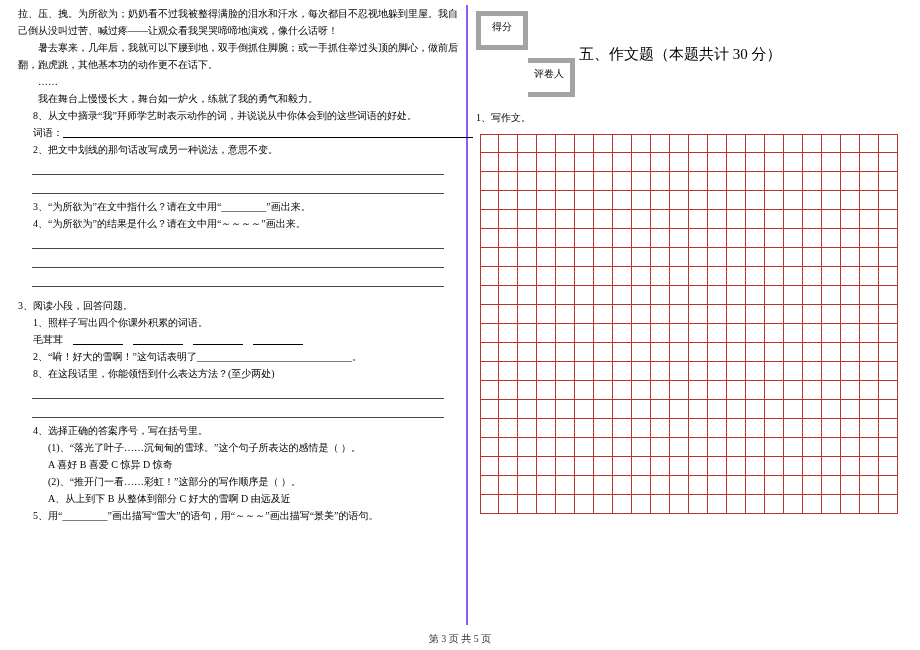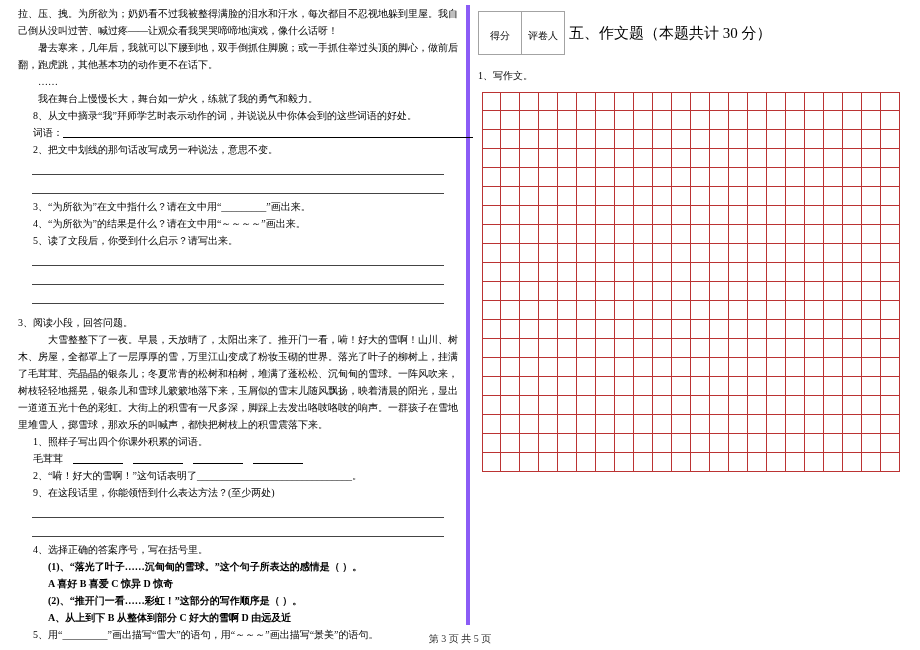--- a/index.html
+++ b/index.html
@@ -16,57 +16,56 @@
     display: flex;
     width: 900px;
     height: 620px;
     padding: 5px 10px 0 10px;
   }
   .col {
     width: 440px;
     padding: 0 8px;
   }
   .col-left {
-    border-right: 4px solid #8b5cf6;
+    border-right: 2px solid #8b5cf6;
   }
   .line {
     line-height: 1.7;
     text-align: justify;
   }
   .indent {
     text-indent: 2em;
   }
   .blank-line {
     border-bottom: 0.5px solid #444;
     height: 14px;
     margin: 2px 14px 4px 14px;
   }
   .sub-item {
     margin-left: 1.5em;
     line-height: 1.7;
   }
   .sub-sub {
     margin-left: 3em;
     line-height: 1.7;
-    font-weight: bold;
   }
   .score-box {
     display: flex;
     margin: 6px 0;
   }
   .score-cell {
-    border: 1px solid #a3a3a3;
+    border: 5px solid #a3a3a3;
     width: 42px;
     height: 24px;
     font-size: 10px;
     text-align: center;
     line-height: 12px;
-    padding-top: 18px;
-  }
-  .score-cell + .score-cell { border-left: none; }
+    padding-top: 5px;
+  }
+  .score-cell + .score-cell { border-left: none; margin-top: 47px; }
   .section-title {
     font-weight: normal;
     font-size: 15px;
     margin-left: 4px;
   }
   .section-row {
     display: flex;
     align-items: center;
     margin-bottom: 6px;
   }
@@ -105,33 +104,31 @@
     <div class="line indent">……</div>
     <div class="line indent">我在舞台上慢慢长大，舞台如一炉火，练就了我的勇气和毅力。</div>
 
     <div class="sub-item">8、从文中摘录“我”拜师学艺时表示动作的词，并说说从中你体会到的这些词语的好处。</div>
     <div class="sub-item"><span>词语：</span><span class="u">　　　　　　　　　　　　　　　　　　　　　　　　　　　　　　　　　　　　　　　　　</span></div>
     <div class="sub-item">2、把文中划线的那句话改写成另一种说法，意思不变。</div>
     <div class="blank-line"></div>
     <div class="blank-line"></div>
     <div class="sub-item">3、“为所欲为”在文中指什么？请在文中用“_________”画出来。</div>
     <div class="sub-item">4、“为所欲为”的结果是什么？请在文中用“～～～～”画出来。</div>
-    <div class="sub-item">5、读了文段后，你受到什么启示？请写出来。</div>
     <div class="blank-line"></div>
     <div class="blank-line"></div>
     <div class="blank-line"></div>
 
     <div style="height:6px"></div>
     <div class="line">3、阅读小段，回答问题。</div>
-    <div class="line" style="text-indent:3em">大雪整整下了一夜。早晨，天放晴了，太阳出来了。推开门一看，嗬！好大的雪啊！山川、树木、房屋，全都罩上了一层厚厚的雪，万里江山变成了粉妆玉砌的世界。落光了叶子的柳树上，挂满了毛茸茸、亮晶晶的银条儿；冬夏常青的松树和柏树，堆满了蓬松松、沉甸甸的雪球。一阵风吹来，树枝轻轻地摇晃，银条儿和雪球儿簌簌地落下来，玉屑似的雪末儿随风飘扬，映着清晨的阳光，显出一道道五光十色的彩虹。大街上的积雪有一尺多深，脚踩上去发出咯吱咯吱的响声。一群孩子在雪地里堆雪人，掷雪球，那欢乐的叫喊声，都快把树枝上的积雪震落下来。</div>
 
     <div class="sub-item">1、照样子写出四个你课外积累的词语。</div>
     <div class="sub-item"><span>毛茸茸</span>　<span class="u">　　　　　</span>　<span class="u">　　　　　</span>　<span class="u">　　　　　</span>　<span class="u">　　　　　</span></div>
     <div class="sub-item">2、“嗬！好大的雪啊！”这句话表明了_______________________________。</div>
-    <div class="sub-item">9、在这段话里，你能领悟到什么表达方法？(至少两处)</div>
+    <div class="sub-item">8、在这段话里，你能领悟到什么表达方法？(至少两处)</div>
     <div class="blank-line"></div>
     <div class="blank-line"></div>
     <div class="sub-item">4、选择正确的答案序号，写在括号里。</div>
     <div class="sub-sub">(1)、“落光了叶子……沉甸甸的雪球。”这个句子所表达的感情是（        ）。</div>
     <div class="sub-sub">A  喜好        B  喜爱        C  惊异        D  惊奇</div>
     <div class="sub-sub">(2)、“推开门一看……彩虹！”这部分的写作顺序是（        ）。</div>
     <div class="sub-sub">A、从上到下     B  从整体到部分     C  好大的雪啊     D  由远及近</div>
     <div class="sub-item">5、用“_________”画出描写“雪大”的语句，用“～～～”画出描写“景美”的语句。</div>
   </div>
 

